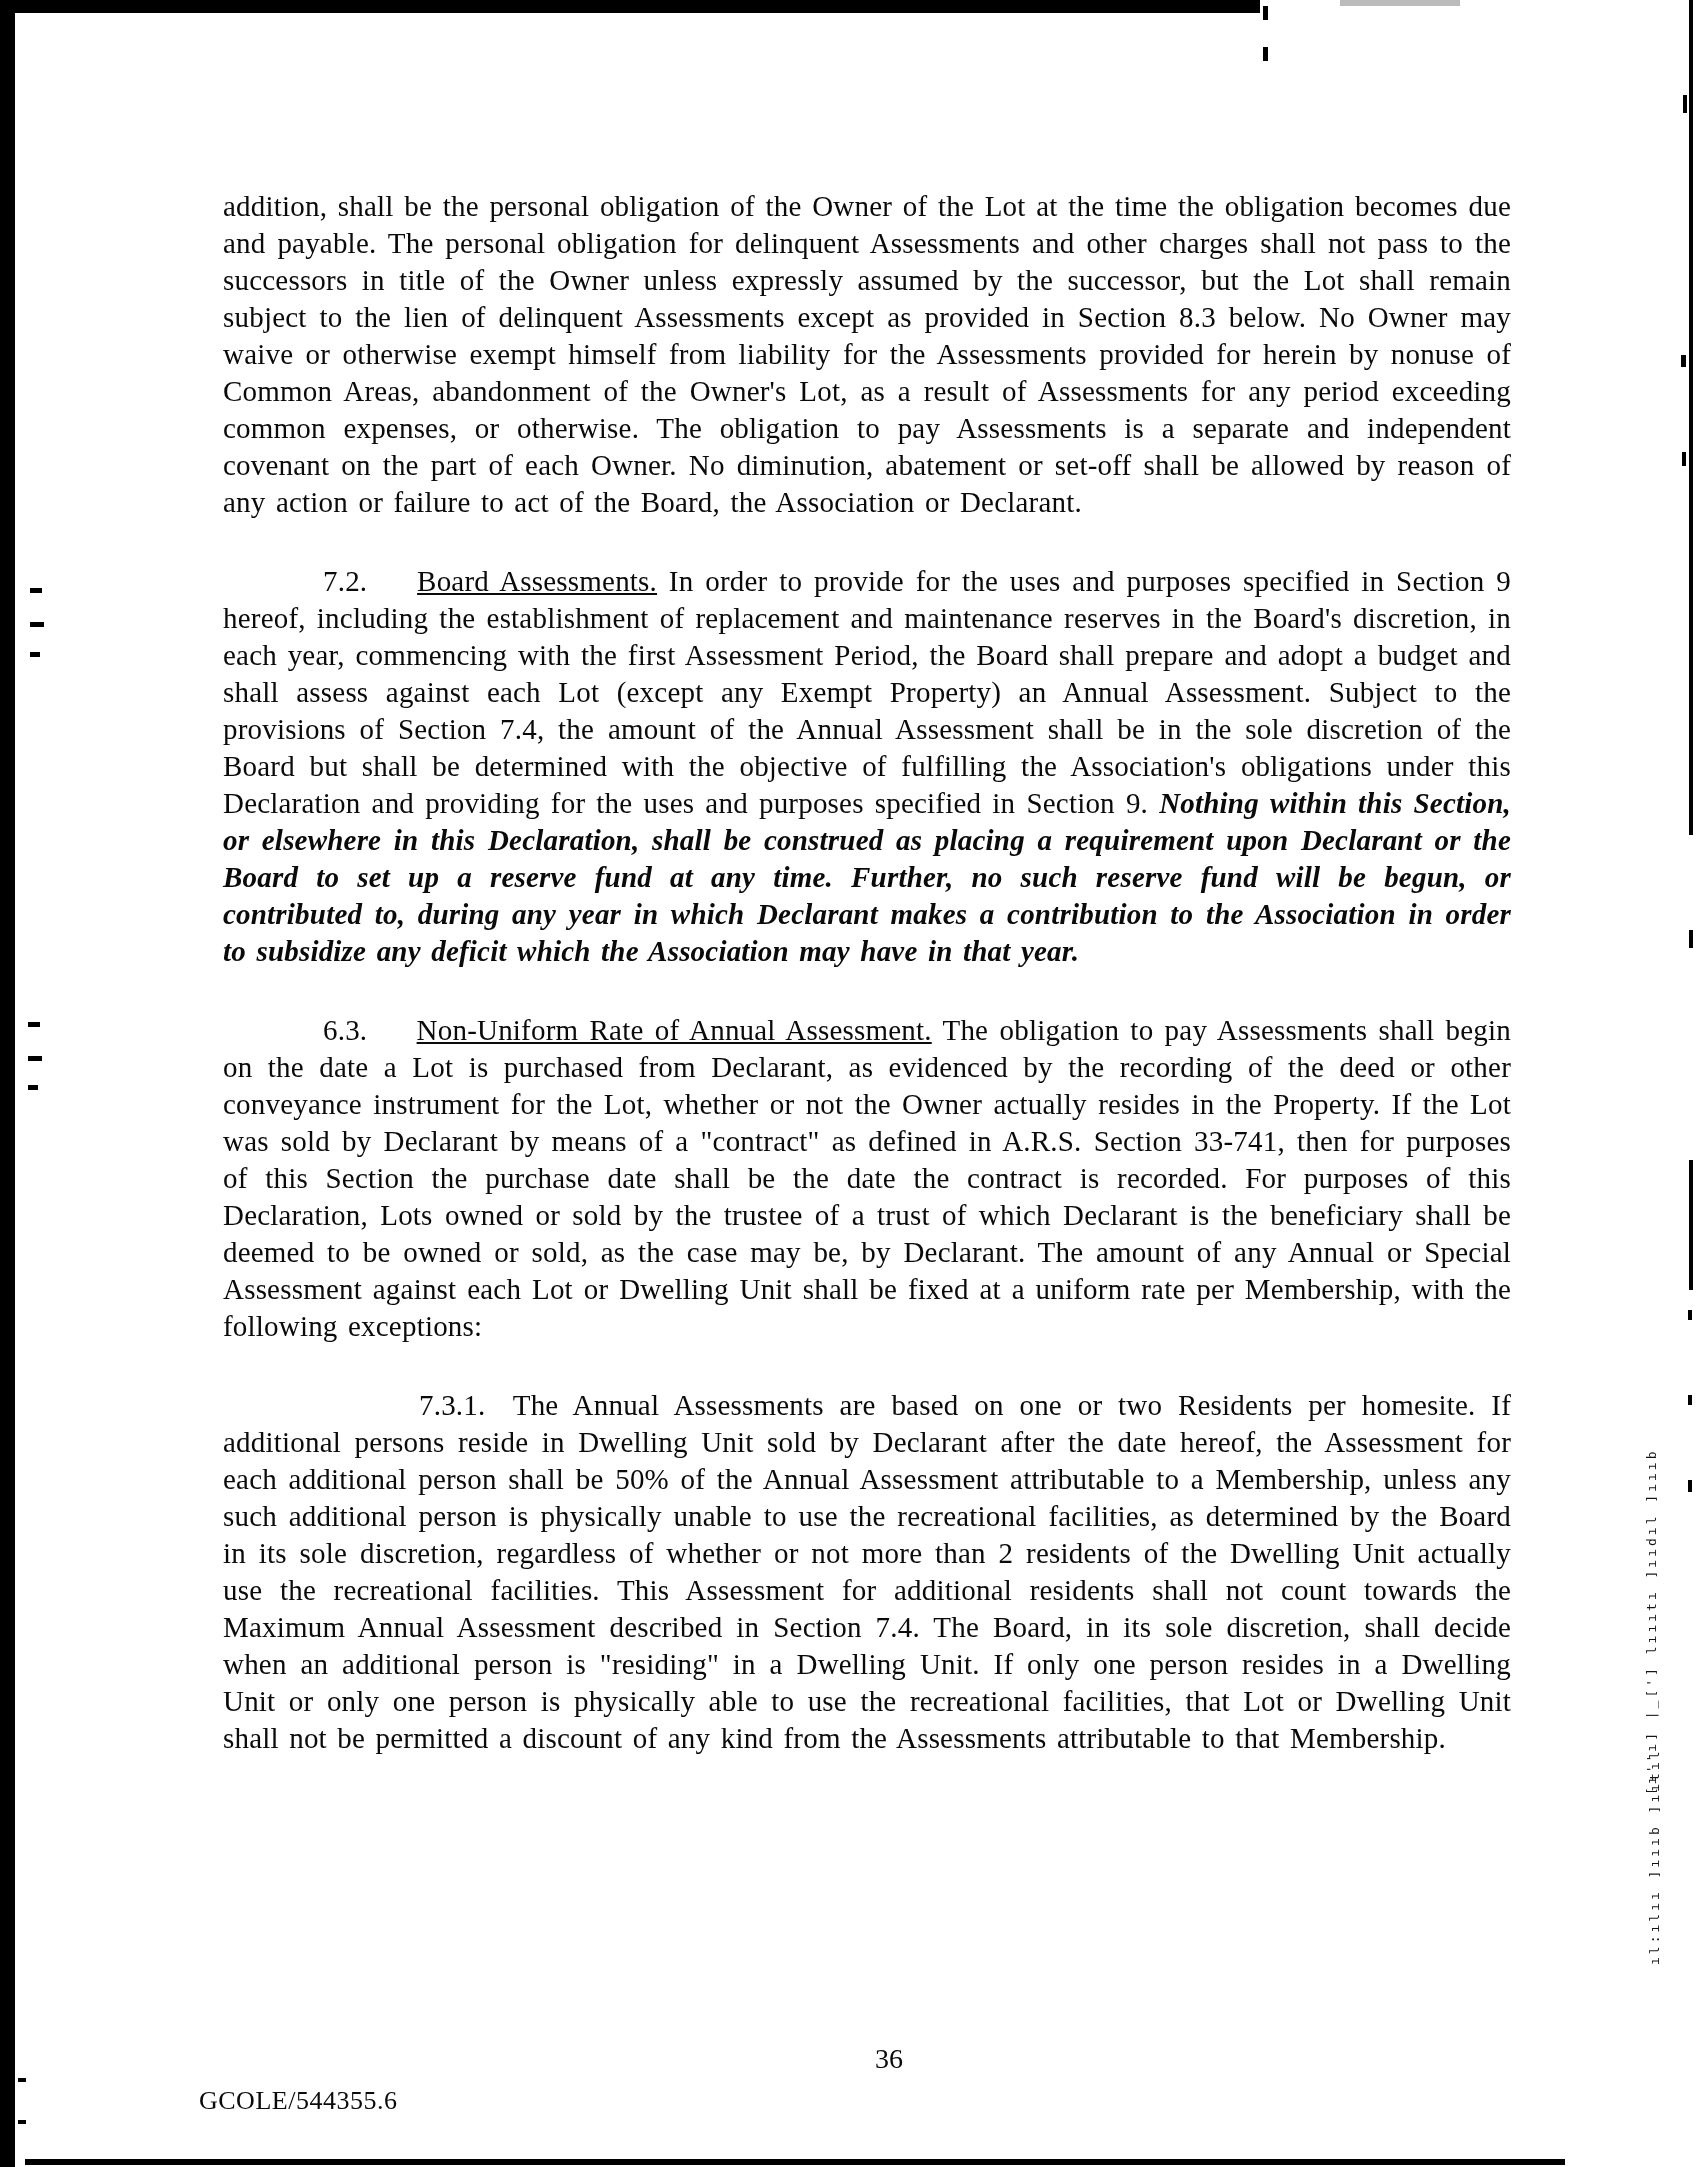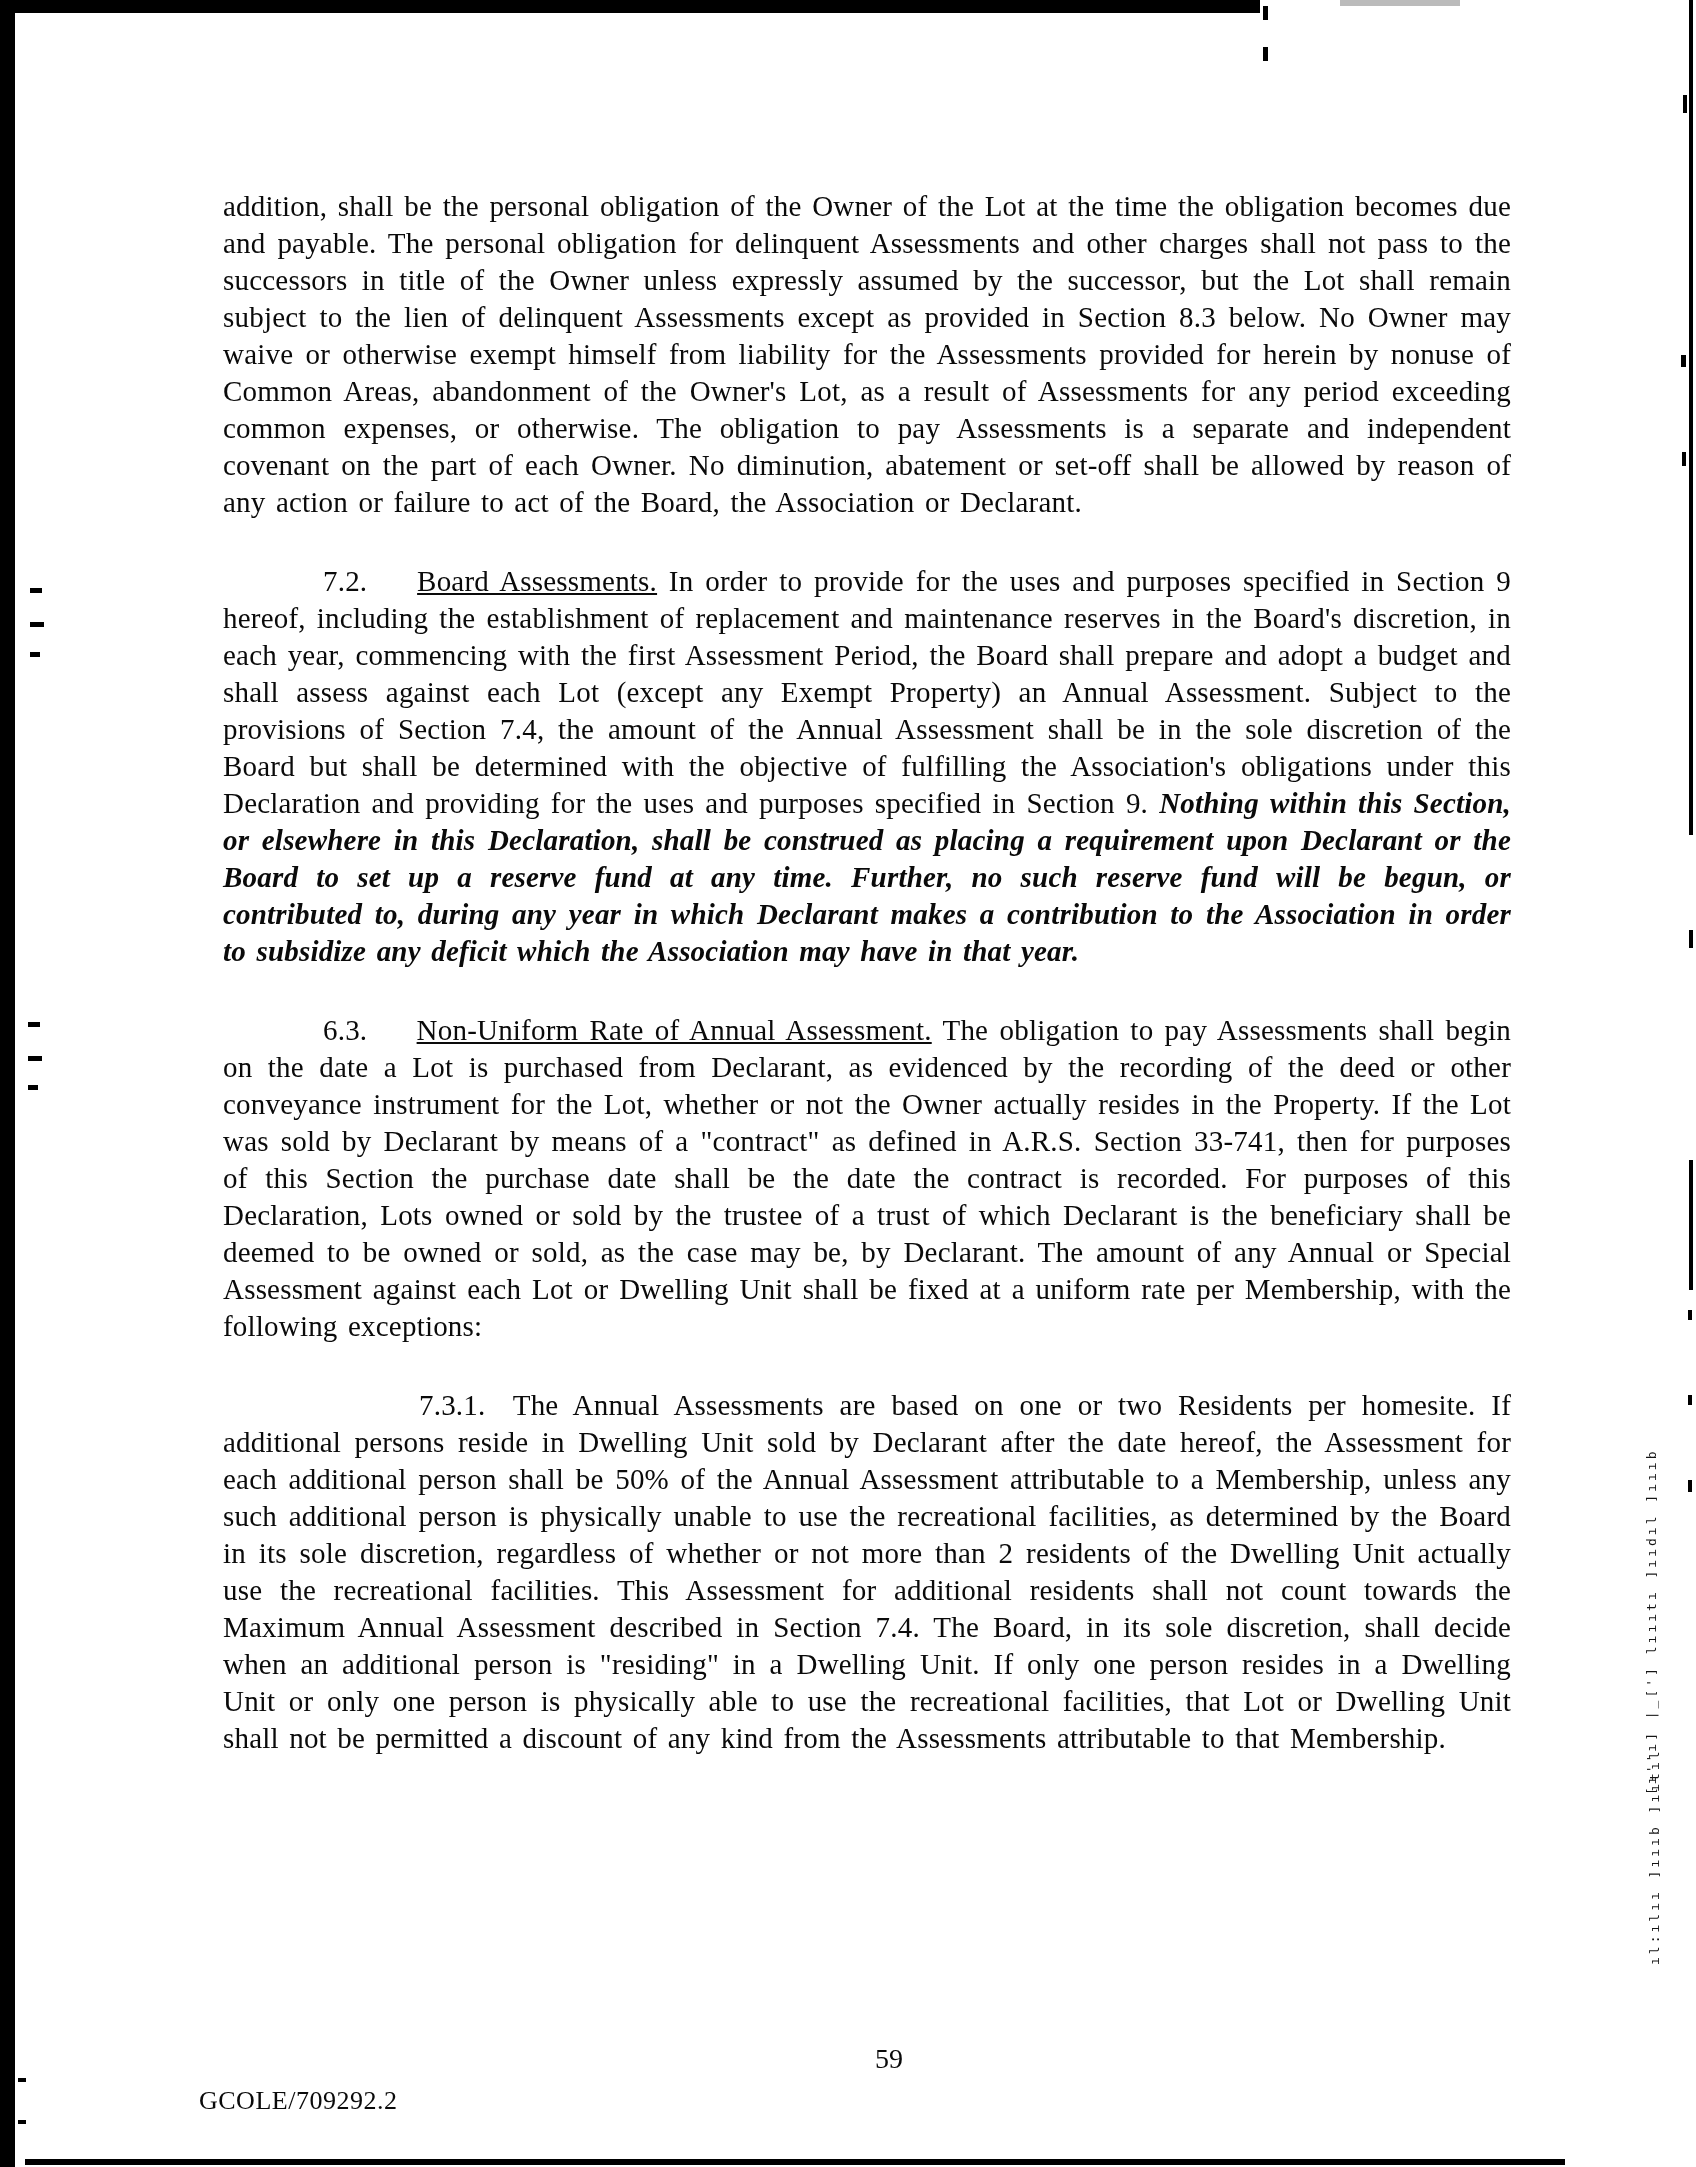--- a/index.html
+++ b/index.html
@@ -130,17 +130,17 @@
       <span>The obligation to pay Assessments shall begin on the date a Lot is purchased from Declarant, as evidenced by the recording of the deed or other conveyance instrument for the Lot, whether or not the Owner actually resides in the Property. If the Lot was sold by Declarant by means of a "contract" as defined in A.R.S. Section 33-741, then for purposes of this Section the purchase date shall be the date the contract is recorded. For purposes of this Declaration, Lots owned or sold by the trustee of a trust of which Declarant is the beneficiary shall be deemed to be owned or sold, as the case may be, by Declarant. The amount of any Annual or Special Assessment against each Lot or Dwelling Unit shall be fixed at a uniform rate per Membership, with the following exceptions:</span>
     </p>
 
     <p class="para indent-subsection">
       <span class="secnum-sub">7.3.1.</span>
       <span>The Annual Assessments are based on one or two Residents per homesite. If additional persons reside in Dwelling Unit sold by Declarant after the date hereof, the Assessment for each additional person shall be 50% of the Annual Assessment attributable to a Membership, unless any such additional person is physically unable to use the recreational facilities, as determined by the Board in its sole discretion, regardless of whether or not more than 2 residents of the Dwelling Unit actually use the recreational facilities. This Assessment for additional residents shall not count towards the Maximum Annual Assessment described in Section 7.4. The Board, in its sole discretion, shall decide when an additional person is "residing" in a Dwelling Unit. If only one person resides in a Dwelling Unit or only one person is physically able to use the recreational facilities, that Lot or Dwelling Unit shall not be permitted a discount of any kind from the Assessments attributable to that Membership.</span>
     </p>
 
   </div>
 
-  <div class="page-number">59</div>
+  <div class="page-number">36</div>
 
-  <div class="footer-ref">GCOLE/709292.2</div>
+  <div class="footer-ref">GCOLE/544355.6</div>
 
 </div>
 
 </body></html>

